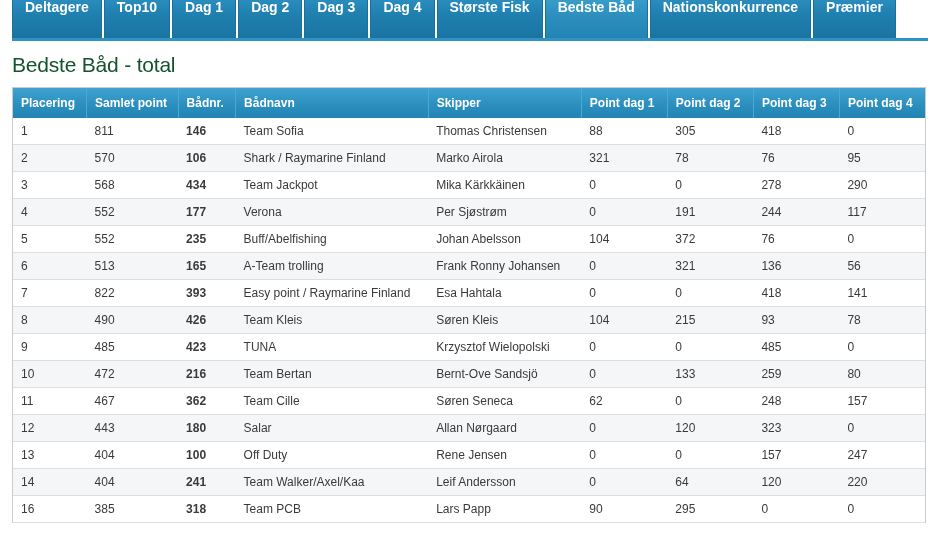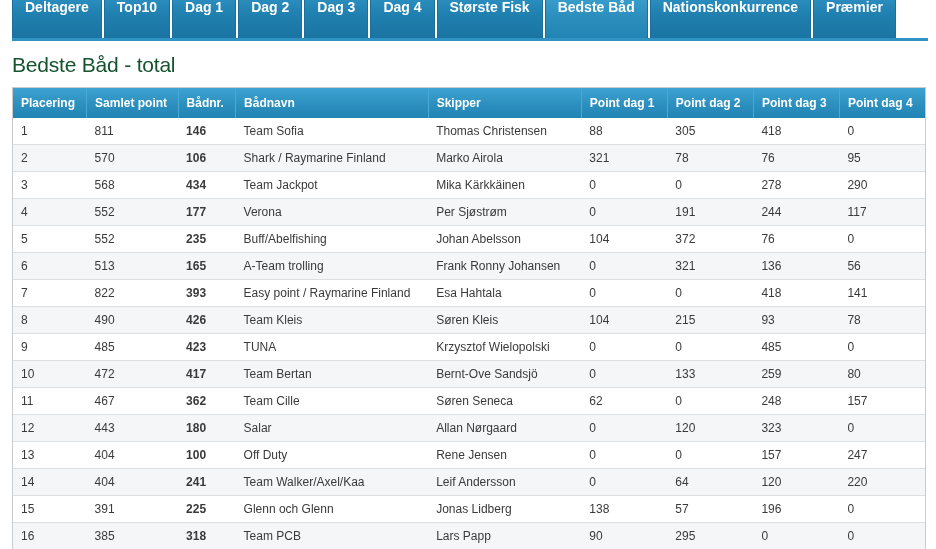--- a/index.html
+++ b/index.html
@@ -242,21 +242,21 @@
             <td>TUNA</td>
             <td>Krzysztof Wielopolski</td>
             <td>0</td>
             <td>0</td>
             <td>485</td>
             <td>0</td>
           </tr>
           <tr>
             <td>10</td>
             <td>472</td>
-            <td class="boatnr">417</td>
+            <td class="boatnr">216</td>
             <td>Team Bertan</td>
             <td>Bernt-Ove Sandsjö</td>
             <td>0</td>
             <td>133</td>
             <td>259</td>
             <td>80</td>
           </tr>
           <tr>
             <td>11</td>
             <td>467</td>
@@ -293,31 +293,20 @@
           <tr>
             <td>14</td>
             <td>404</td>
             <td class="boatnr">241</td>
             <td>Team Walker/Axel/Kaa</td>
             <td>Leif Andersson</td>
             <td>0</td>
             <td>64</td>
             <td>120</td>
             <td>220</td>
-          </tr>
-          <tr>
-            <td>15</td>
-            <td>391</td>
-            <td class="boatnr">225</td>
-            <td>Glenn och Glenn</td>
-            <td>Jonas Lidberg</td>
-            <td>138</td>
-            <td>57</td>
-            <td>196</td>
-            <td>0</td>
           </tr>
           <tr>
             <td>16</td>
             <td>385</td>
             <td class="boatnr">318</td>
             <td>Team PCB</td>
             <td>Lars Papp</td>
             <td>90</td>
             <td>295</td>
             <td>0</td>

